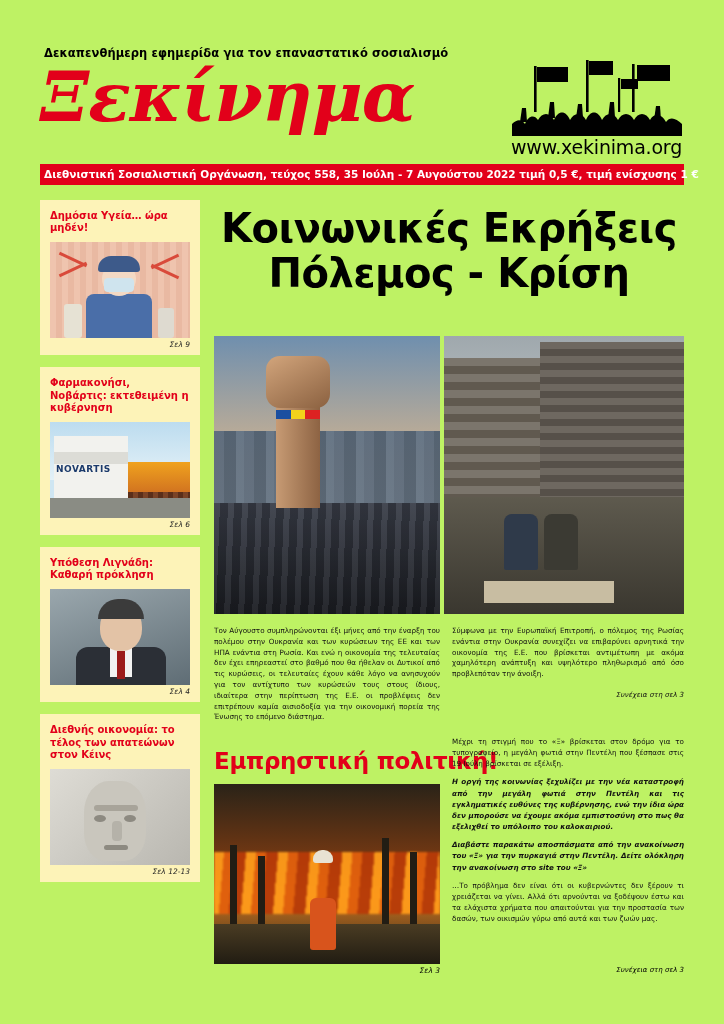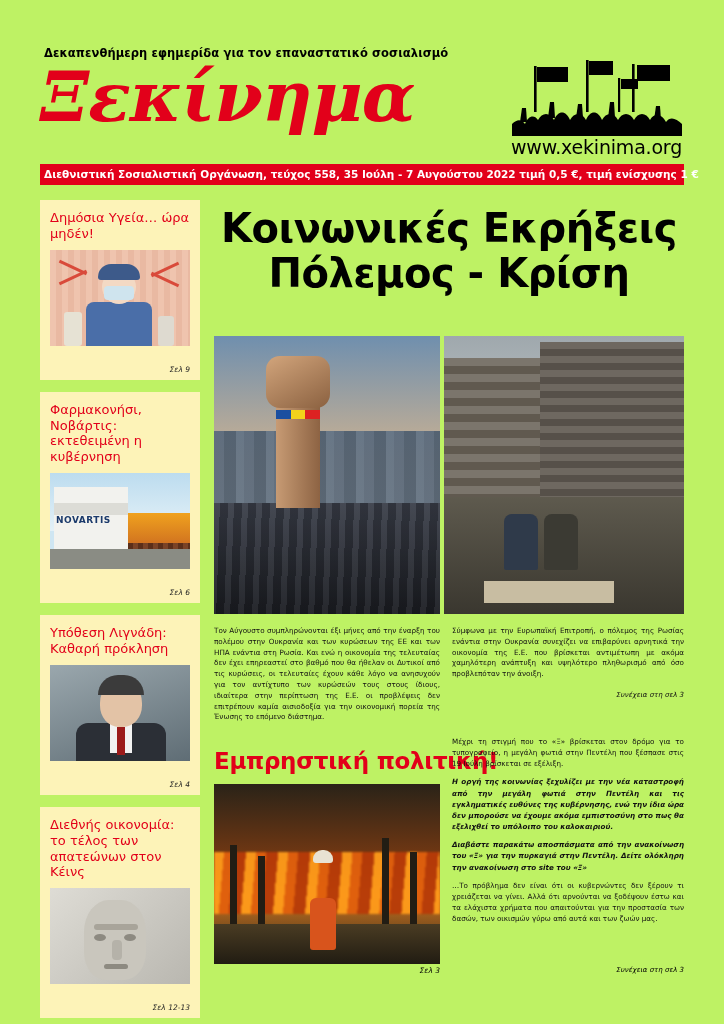--- a/index.html
+++ b/index.html
@@ -80,37 +80,37 @@
     width: 160px;
   }
   .side-box {
     background: #fdf3b8;
     margin-bottom: 12px;
     padding: 10px 10px 6px 10px;
     position: relative;
   }
   .side-title {
     color: #e2001a;
-    font-weight: normal;
-    font-size: 13px;
+    font-weight: bold;
+    font-size: 10px;
     line-height: 1.22;
     margin-bottom: 8px;
   }
   .side-img {
     width: 140px;
     height: 96px;
     position: relative;
     overflow: hidden;
   }
   .side-page {
     text-align: right;
     font-size: 7.5px;
     font-style: italic;
     color: #222;
-    padding-top: 19px;
+    padding-top: 2px;
   }
 
   
   .headline {
     position: absolute;
     left: 214px; top: 206px;
     width: 470px;
     text-align: center;
     font-size: 40px;
     font-weight: bold;

